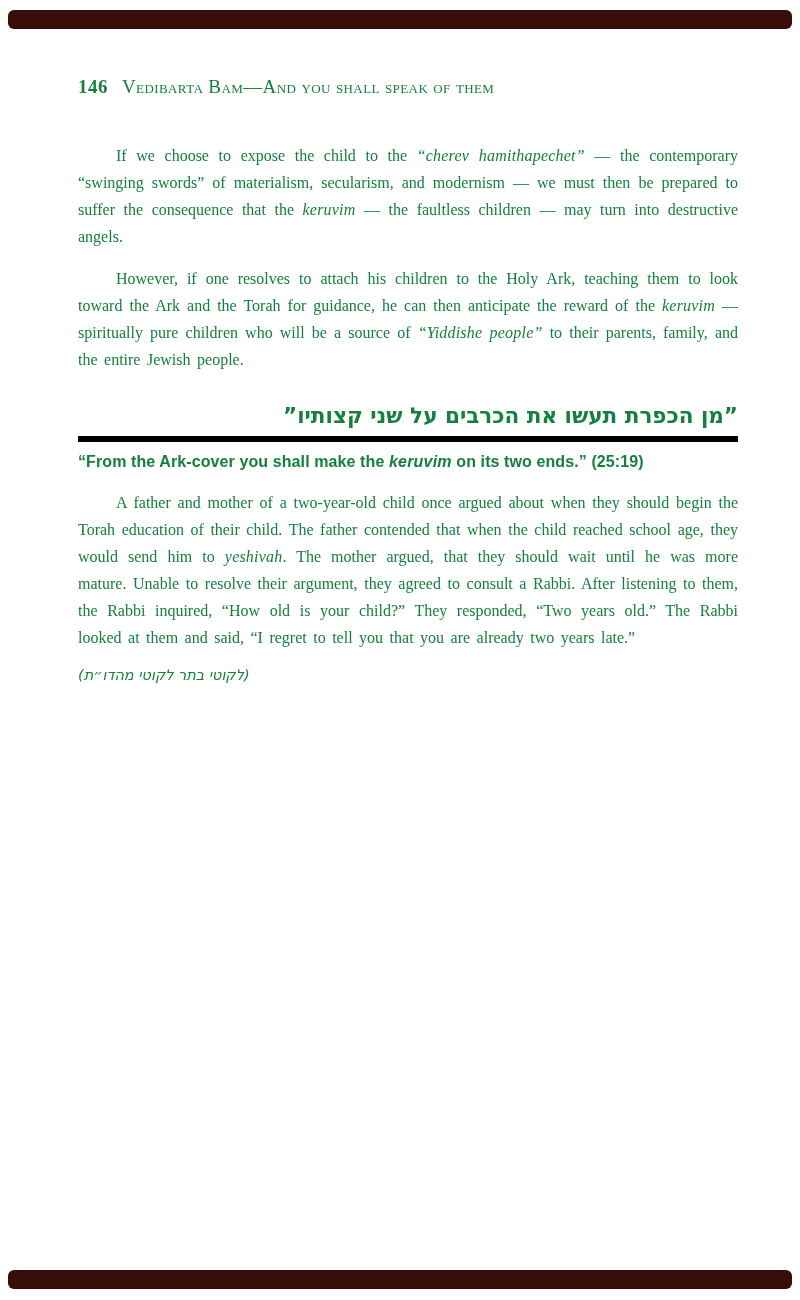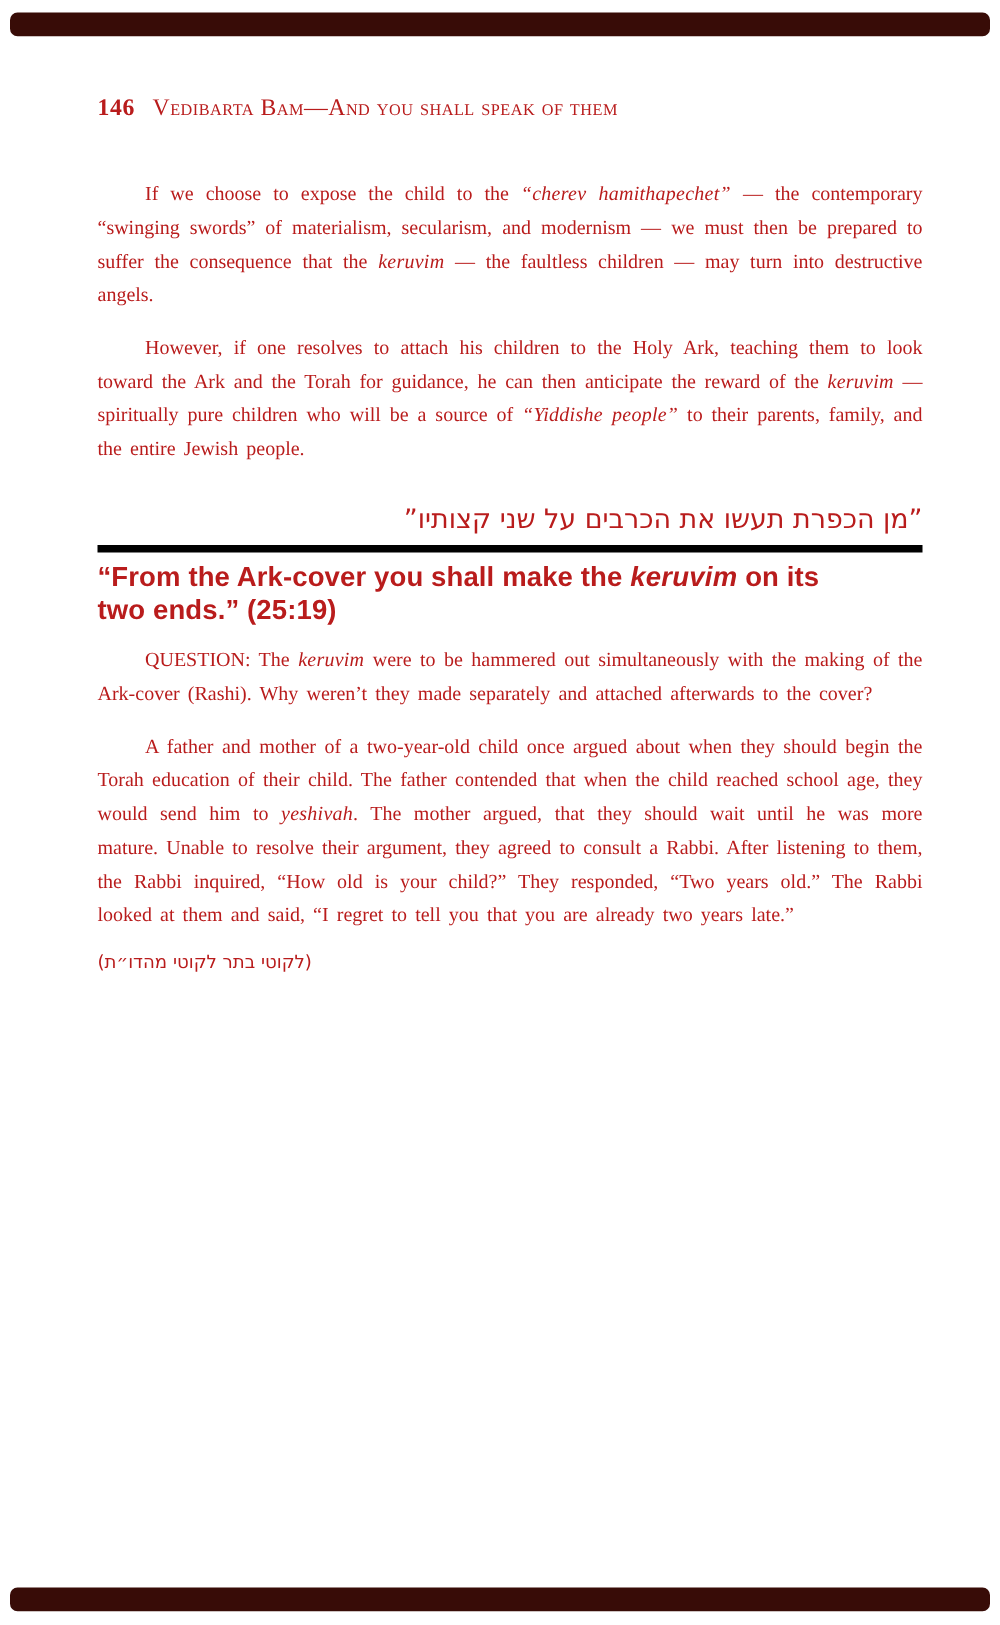--- a/index.html
+++ b/index.html
@@ -1,21 +1,21 @@
 <!DOCTYPE html>
 <html lang="en"><head>
 <meta charset="utf-8">
 <style>
   html,body{margin:0;padding:0;background:#ffffff;}
   .page{
     position:relative;
     width:800px;height:1300px;
     margin:0 auto;
     background:#ffffff;
-    color:#b91c1c;
+    color:#15803d;
     overflow:hidden;
     font-family:"Liberation Serif", serif;
   }
   .scan-bar{
     position:absolute;left:8px;right:8px;height:19px;
     border-radius:6px;
   }
   .scan-bar.top{top:10px;}
   .scan-bar.bottom{bottom:11px;}
   .content{
@@ -40,46 +40,47 @@
     text-align:justify;
     text-indent:38px;
     word-spacing:2.5px;
     margin:0 0 15px 0;
   }
   p.body i{letter-spacing:.2px;}
   .hebrew-heading{
     direction:rtl;
     text-align:right;
     font-family:"DejaVu Sans", sans-serif;
-    font-weight:normal;
+    font-weight:bold;
     font-size:21.5px;
     line-height:26px;
     margin:30px 0 7px 0;
   }
   .rule{
     height:6px;background:#000;
     margin:0 0 7px 0;
   }
   h2.verse-heading{
     font-family:"Liberation Sans", sans-serif;
     font-weight:bold;
-    font-size:22px;
+    font-size:16px;
     line-height:26px;
     margin:0 0 14px 0;
     max-width:600px;
     letter-spacing:.1px;
   }
   h2.verse-heading i{letter-spacing:.2px;}
   .citation{
     direction:rtl;
     text-align:left;
     font-family:"DejaVu Sans", sans-serif;
     font-size:14.5px;
     line-height:18px;
     margin-top:1px;
+    font-style:italic;
   }
 </style>
 </head>
 <body>
 
 <div class="page">
 
   <div class="scan-bar top" style="background: rgb(56, 12, 7);"></div>
 
   <div class="content">
@@ -91,21 +92,20 @@
 
     <p class="body">If we choose to expose the child to the <i>“cherev hamithapechet”</i> — the contemporary “swinging swords” of materialism, secularism, and modernism — we must then be prepared to suffer the consequence that the <i>keruvim</i> — the faultless children — may turn into destructive angels.</p>
     <p class="body">However, if one resolves to attach his children to the Holy Ark, teaching them to look toward the Ark and the Torah for guidance, he can then anticipate the reward of the <i>keruvim</i> — spiritually pure children who will be a source of <i>“Yiddishe people”</i> to their parents, family, and the entire Jewish people.</p>
 
     <div class="hebrew-heading" dir="rtl">”מן הכפרת תעשו את הכרבים על שני קצותיו”</div>
 
     <div class="rule" style="background: rgb(0, 0, 0);"></div>
 
     <h2 class="verse-heading">“From the Ark-cover you shall make the <i>keruvim</i> on its two ends.” (25:19)</h2>
 
-    <p class="body">QUESTION: The <i>keruvim</i> were to be hammered out simultaneously with the making of the Ark-cover (Rashi). Why weren’t they made separately and attached afterwards to the cover?</p>
     <p class="body">A father and mother of a two-year-old child once argued about when they should begin the Torah education of their child. The father contended that when the child reached school age, they would send him to <i>yeshivah</i>. The mother argued, that they should wait until he was more mature. Unable to resolve their argument, they agreed to consult a Rabbi. After listening to them, the Rabbi inquired, “How old is your child?” They responded, “Two years old.” The Rabbi looked at them and said, “I regret to tell you that you are already two years late.”</p>
 
     <div class="citation">(לקוטי בתר לקוטי מהדו״ת)</div>
 
   </div>
 
   <div class="scan-bar bottom" style="background: rgb(56, 12, 7);"></div>
 
 </div>
 

